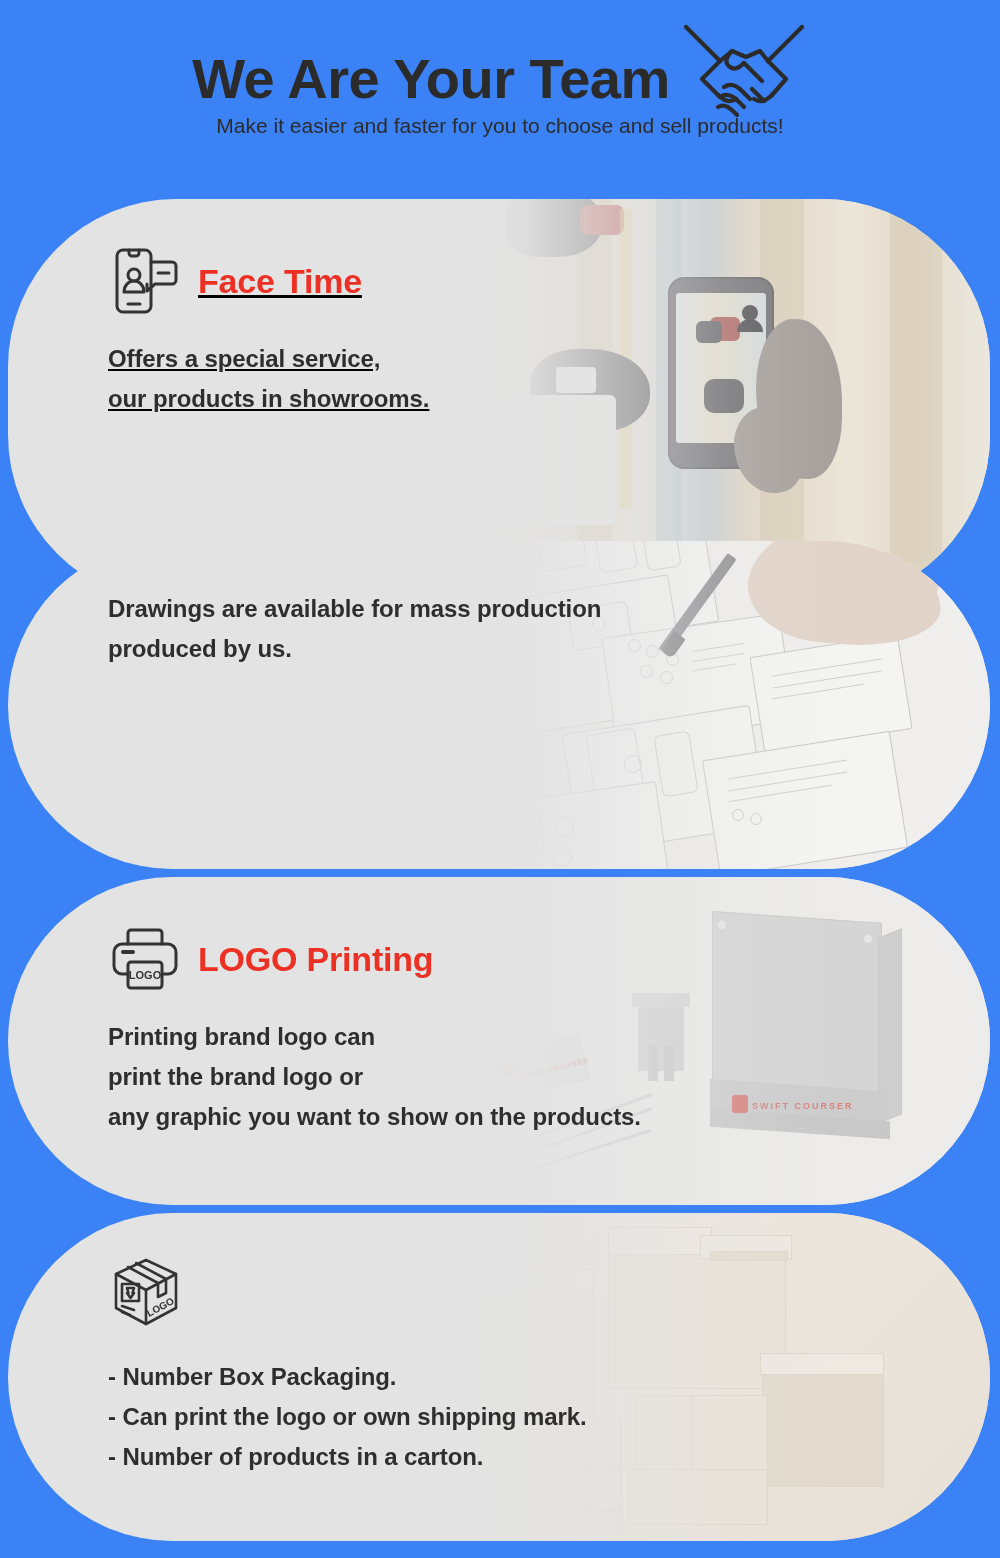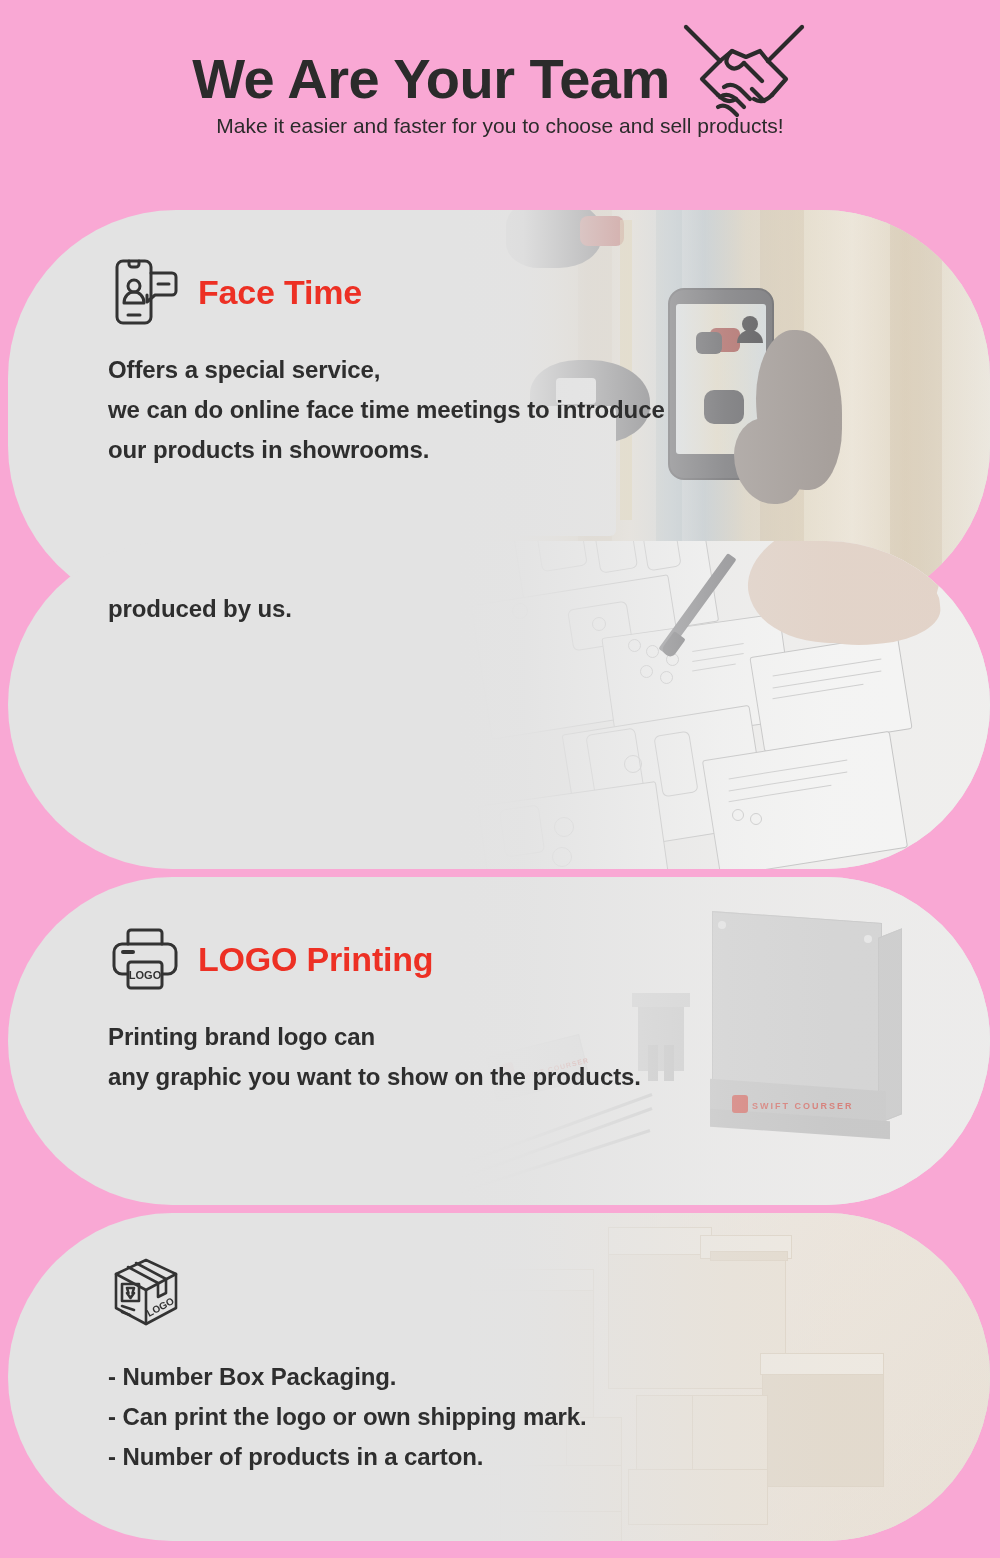--- a/index.html
+++ b/index.html
@@ -9,21 +9,21 @@
     height: 1558px;
     background: #ffffff;
     font-family: "Liberation Sans", sans-serif;
     overflow: hidden;
   }
 
   .page {
     position: relative;
     width: 1000px;
     height: 1558px;
-    background: #f9a8d4;
+    background: #3b82f6;
   }
 
   
   .header {
     position: relative;
     width: 1000px;
     height: 190px;
     text-align: center;
   }
 
@@ -66,21 +66,21 @@
   
   .card {
     position: absolute;
     left: 8px;
     width: 982px;
     background: #e3e3e3;
     border-radius: 168px;
     overflow: hidden;
   }
 
-  .card-1 { top: 210px; height: 404px; }
+  .card-1 { top: 199px; height: 404px; text-decoration: underline; }
   .card-2 { top: 541px; height: 328px; }
   .card-3 { top: 877px; height: 328px; }
   .card-4 { top: 1213px; height: 328px; }
 
   .card-photo {
     position: absolute;
     top: 0;
     right: 0;
     width: 530px;
     height: 100%;
@@ -347,21 +347,20 @@
             <path d="M16 48 c0 -7 5 -11 10 -11 s10 4 10 11 z"></path>
             <line x1="20" y1="60" x2="32" y2="60"></line>
             <path d="M43 18 h21 a4 4 0 0 1 4 4 v14 a4 4 0 0 1 -4 4 h-17 l-8 7 v-7"></path>
             <line x1="50" y1="29" x2="61" y2="29"></line>
           </svg>
         </span>
         <span class="card-title">Face Time</span>
       </div>
       <div class="card-body">
         <div class="line">Offers a special service,</div>
-        <div class="line">we can do online face time meetings to introduce</div>
         <div class="line">our products in showrooms.</div>
       </div>
     </div>
   </div>
 
   <div class="card card-2">
     <div class="card-photo">
       <div class="photo-inner">
         <div class="sketch-bg"></div>
 
@@ -411,20 +410,21 @@
         <div class="pen-hand" style="left:330px;top:32px;width:150px;height:72px;transform:rotate(-6deg);"></div>
         <div class="pen-body" style="left:232px;top:4px;width:11px;height:118px;transform:rotate(36deg);"></div>
         <div style="position:absolute;left:206px;top:92px;width:14px;height:24px;background:#4e4e52;transform:rotate(36deg);border-radius:2px 2px 6px 6px;"></div>
 
         <div class="photo-fade"></div>
       </div>
     </div>
 
     <div class="card-content">
       <div class="card-body">
+        <div class="line">Drawings are available for mass production</div>
         <div class="line">produced by us.</div>
       </div>
     </div>
   </div>
 
   <div class="card card-3">
     <div class="card-photo">
       <div class="photo-inner">
         <div class="display-bg"></div>
 
@@ -462,20 +462,21 @@
             <rect x="6" y="22" width="62" height="30" rx="8"></rect>
             <line x1="15" y1="30" x2="25" y2="30" stroke-width="4"></line>
             <rect x="20" y="40" width="34" height="26" rx="3" fill="#e3e3e3"></rect>
             <text x="37" y="57" font-family="Liberation Sans, sans-serif" font-size="11" font-weight="bold" fill="#333333" stroke="none" text-anchor="middle">LOGO</text>
           </svg>
         </span>
         <span class="card-title">LOGO Printing</span>
       </div>
       <div class="card-body">
         <div class="line">Printing brand logo can</div>
+        <div class="line">print the brand logo or</div>
         <div class="line">any graphic you want to show on the products.</div>
       </div>
     </div>
   </div>
 
   <div class="card card-4">
     <div class="card-photo">
       <div class="photo-inner">
         <div class="boxes-bg"></div>
 

